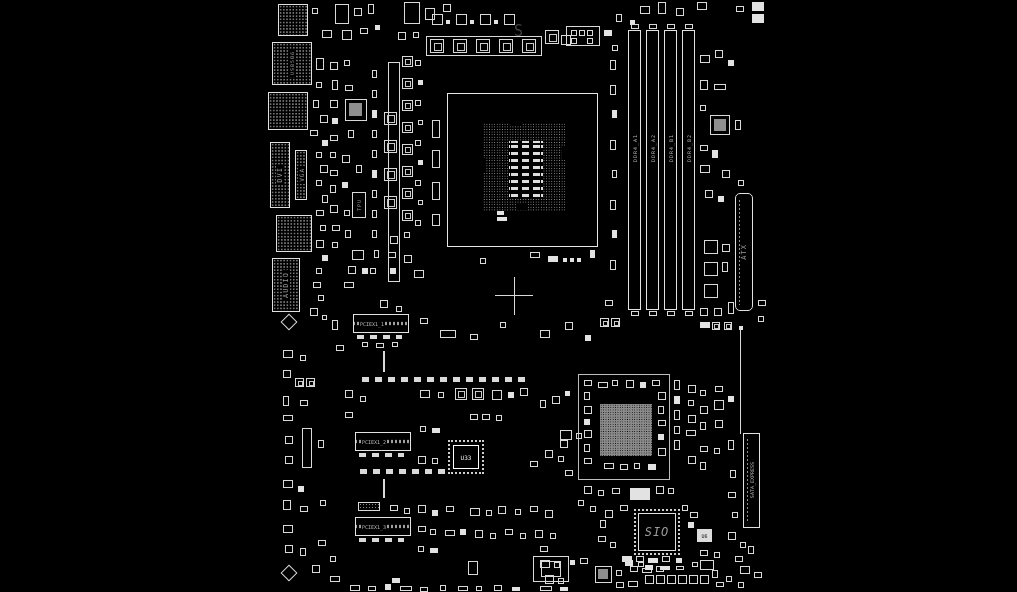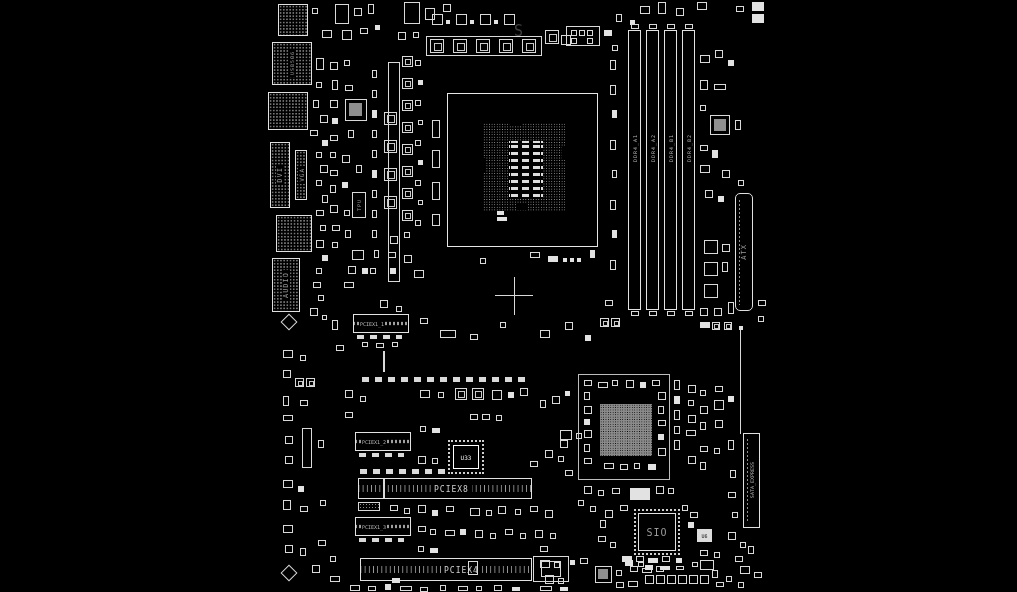--- a/index.html
+++ b/index.html
@@ -53,21 +53,21 @@
   .atx::before{content:"";position:absolute;left:2px;top:5px;bottom:5px;width:3px;
       background-image:radial-gradient(#8f8f8f .6px,transparent .7px);background-size:3px 4px;}
   .atx .vtext{font-size:7px;}
   .satae{border:1px solid #e0e0e0;display:flex;align-items:center;justify-content:center;}
   .satae::before{content:"";position:absolute;left:2px;top:4px;bottom:4px;width:3px;
       background-image:radial-gradient(#8f8f8f .6px,transparent .7px);background-size:3px 4px;}
   .satae .vtext{font-size:5px;color:#b0b0b0;letter-spacing:0;}
   
   .chip-sio{border:1px solid #e2e2e2;display:flex;align-items:center;justify-content:center;}
   .chip-sio::before{content:"";position:absolute;inset:-5px;border:2px dotted #cfcfcf;}
-  .chip-sio span{font-size:10px;color:#9a9a9a;letter-spacing:1px;}
+  .chip-sio span{font-size:12px;color:#9a9a9a;letter-spacing:1px;font-style:italic;}
   .chip-u33{border:1px solid #fff;background:#000;display:flex;align-items:center;justify-content:center;}
   .chip-u33::before{content:"";position:absolute;inset:-6px;border:2px dotted #cfcfcf;}
   .chip-u33 span{font-size:6px;color:#eee;}
   .chip-u6{background:#dcdcdc;display:flex;align-items:center;justify-content:center;}
   .chip-u6 span{font-size:5px;color:#111;}
   .chip-tpu{border:1px solid #d9d9d9;display:flex;align-items:center;justify-content:center;}
   .chip-tpu .vtext{font-size:5px;}
   .pch-outline{border:1px solid #bdbdbd;}
   .pch-bga{background:#8a8a8a;
       background-image:radial-gradient(#000 .5px,transparent .6px);background-size:2.4px 2.4px;}
@@ -136,26 +136,20 @@
   </div>
 
   <div class="el chip-u6" style="left:697px;top:529px;width:15px;height:13px">
     <span>U6</span>
   </div>
 
   <div class="el chip-tpu" style="left:352px;top:192px;width:14px;height:26px">
     <span class="vtext">TPU</span>
   </div>
 
-  <div class="el pcie" style="left:358px;top:478px;width:174px;height:21px">
-    <span class="slotlabel" style="left:72px">PCIEX8</span>
-  </div>
-  <div class="el pcie" style="left:360px;top:558px;width:172px;height:23px">
-    <span class="slotlabel" style="left:80px">PCIEX4</span>
-  </div>
 
   <div class="el pciex1" style="left:353px;top:314px;width:56px;height:19px">
     <span class="slotlabel">PCIEX1_1</span>
   </div>
   <div class="el pciex1" style="left:355px;top:432px;width:56px;height:19px">
     <span class="slotlabel">PCIEX1_2</span>
   </div>
   <div class="el pciex1" style="left:355px;top:517px;width:56px;height:19px">
     <span class="slotlabel">PCIEX1_3</span>
   </div>

